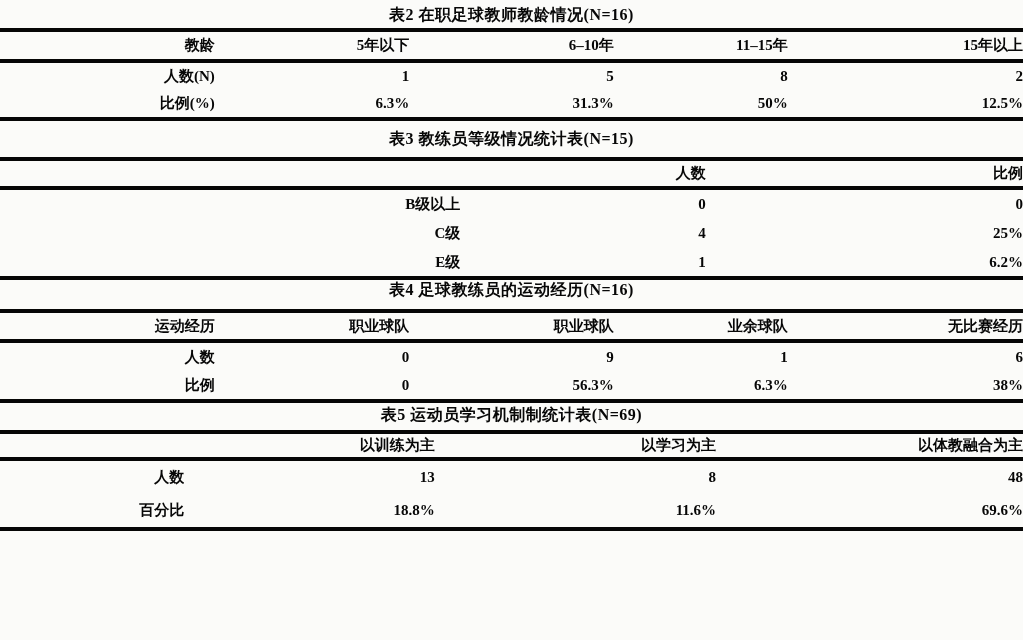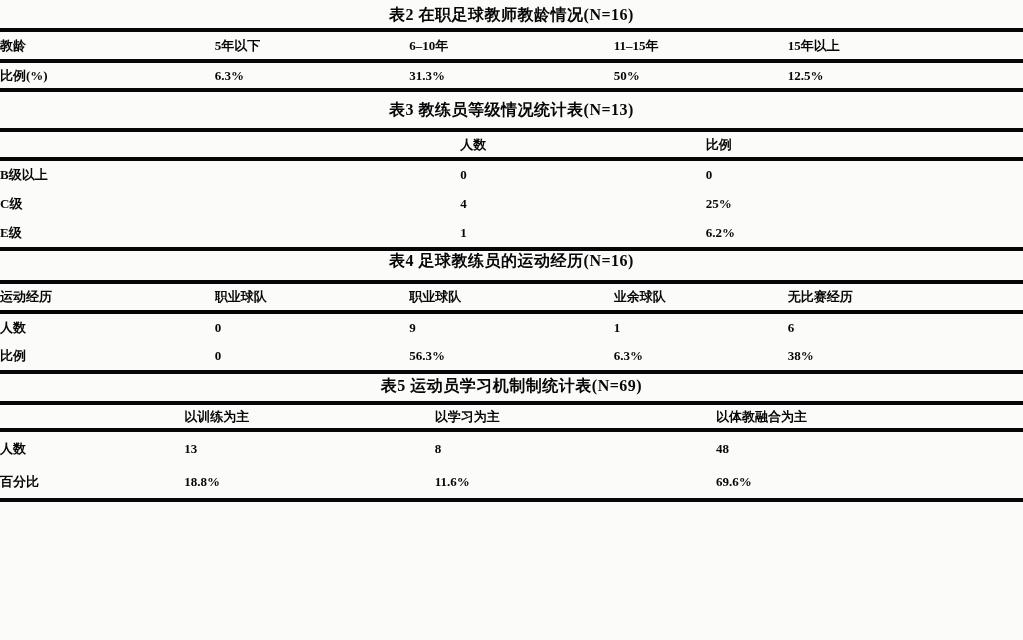--- a/index.html
+++ b/index.html
@@ -32,22 +32,22 @@
 
   table.rule {
     width: 100%;
     border-collapse: collapse;
     table-layout: fixed;
     border-top: 4px solid #060606;
     border-bottom: 4px solid #060606;
   }
   table.rule th, table.rule td {
     font-weight: bold;
-    font-size: 13px;
-    text-align: left;
+    font-size: 15px;
+    text-align: right;
     padding: 0;
     white-space: nowrap;
     overflow: hidden;
   }
   table.rule thead tr { border-bottom: 4px solid #060606; }
 
   .t2 thead tr { height: 31px; }
   .t2 tbody tr { height: 29px; }
   .t3 thead tr { height: 29px; }
   .t3 tbody tr { height: 30px; font-family: Liberation Serif, serif; }
@@ -75,32 +75,39 @@
           <tr>
             <th>教龄</th>
             <th>5年以下</th>
             <th>6–10年</th>
             <th>11–15年</th>
             <th>15年以上</th>
           </tr>
         </thead>
         <tbody>
           <tr>
+            <td>人数(N)</td>
+            <td>1</td>
+            <td>5</td>
+            <td>8</td>
+            <td>2</td>
+          </tr>
+          <tr>
             <td>比例(%)</td>
             <td>6.3%</td>
             <td>31.3%</td>
             <td>50%</td>
             <td>12.5%</td>
           </tr>
         </tbody>
       </table>
   </section>
 
   <section>
-    <div class="tbl-title title-3">表3 教练员等级情况统计表(N=13)</div>
+    <div class="tbl-title title-3">表3 教练员等级情况统计表(N=15)</div>
     <table class="rule t3">
         <colgroup>
           <col style="width: 45%;">
           <col style="width: 24%;">
           <col style="width: 31%;">
         </colgroup>
         <thead>
           <tr>
             <th></th>
             <th>人数</th>

